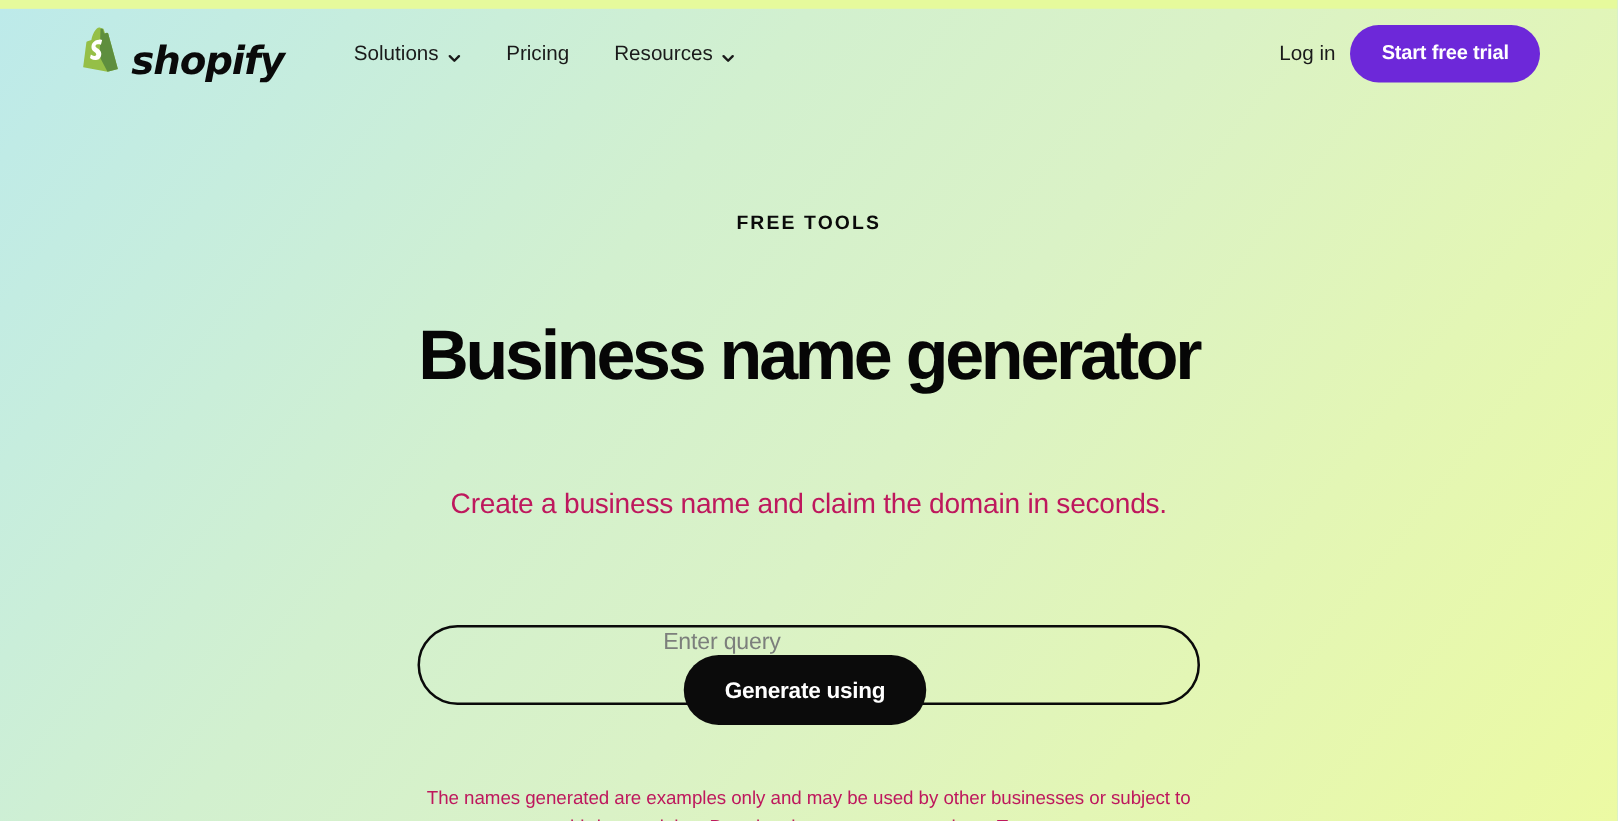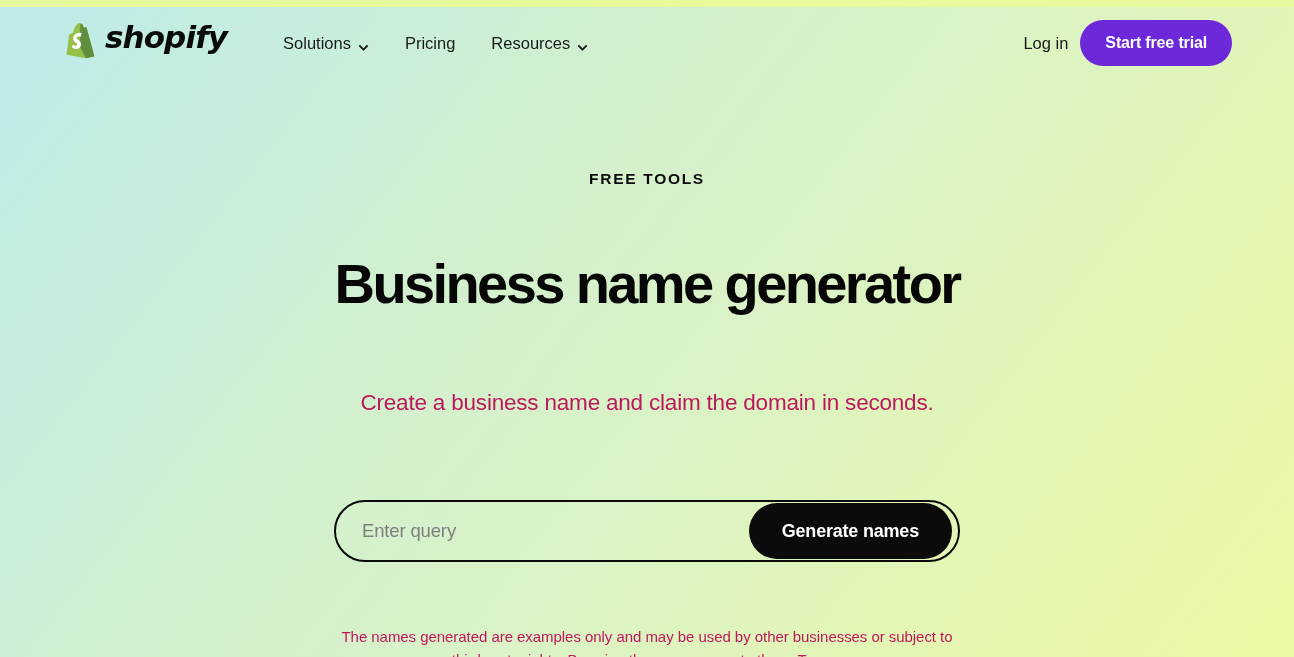--- a/index.html
+++ b/index.html
@@ -60,21 +60,21 @@
     width: 1294px;
     height: 72px;
     display: flex;
     align-items: center;
     padding: 0 62px;
     z-index: 10;
   }
 
   .brand {
     display: flex;
-    align-items: flex-start;
+    align-items: flex-end;
     gap: 9px;
     text-decoration: none;
     margin-right: 42px;
     cursor: pointer;
   }
   .brand-mark { display: block; }
   .brand-word {
     font-family: "DejaVu Sans", "Liberation Sans", sans-serif;
     font-size: 31px;
     font-weight: 700;
@@ -194,20 +194,21 @@
     margin-top: 32px;
     position: relative;
     width: 626px;
     height: 64px;
     border: 2px solid #0a0a0a;
     border-radius: 34px;
     background: transparent;
     display: flex;
     align-items: center;
     padding: 0 6px 0 0;
+    flex-direction: column;
   }
 
   .search-input {
     flex: 1 1 auto;
     height: 58px;
     border: none;
     outline: none;
     background: transparent;
     padding: 0 10px 0 26px;
     font-family: inherit;
@@ -311,21 +312,21 @@
   <main class="hero">
 
     <div class="eyebrow">FREE TOOLS</div>
 
     <h1 class="hero-title">Business name generator</h1>
 
     <p class="hero-sub">Create a business name and claim the domain in seconds.</p>
 
     <form class="search-form">
       <input class="search-input" type="text" placeholder="Enter query" value="" style="">
-      <button class="generate-button" type="submit">Generate names</button>
+      <button class="generate-button" type="submit">Generate using</button>
     </form>
 
     <p class="disclaimer">
       <span>The names generated are examples only and may be used by other businesses or subject to third-party rights. By using them, you agree to these </span><a>Terms</a><span>.</span>
     </p>
 
   </main>
 
 </div>
 

